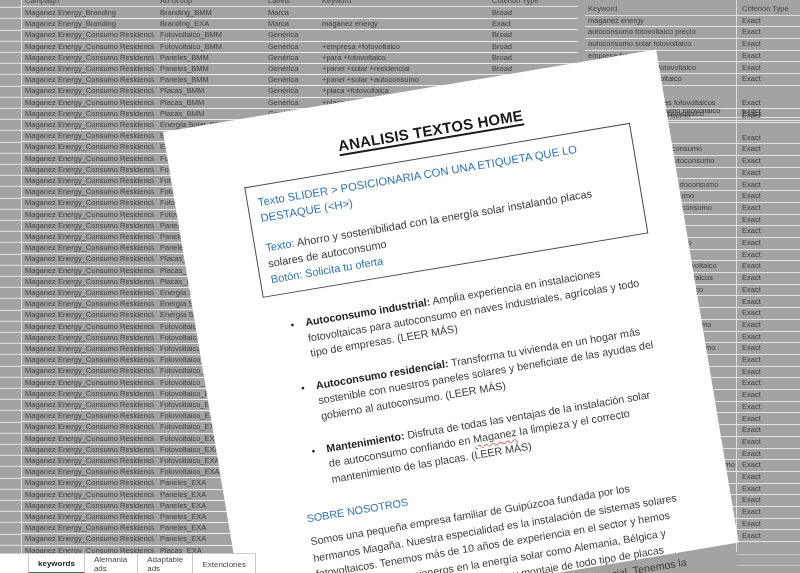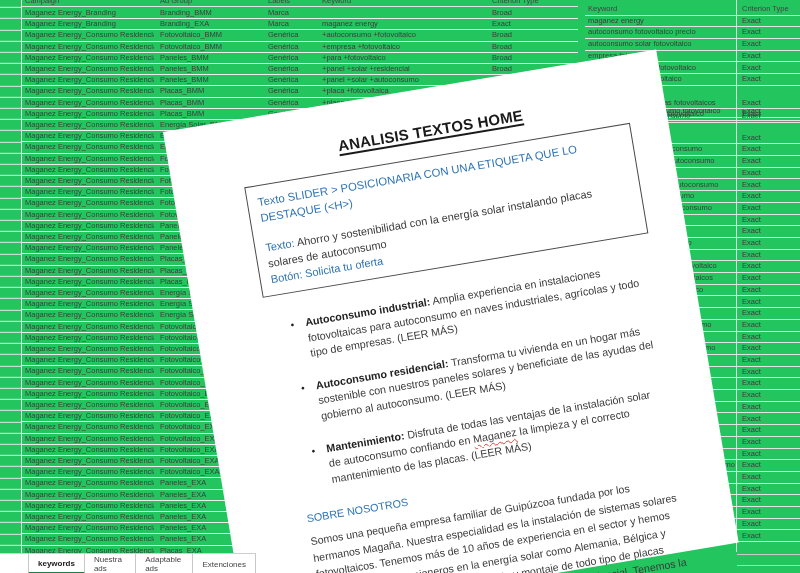--- a/index.html
+++ b/index.html
@@ -1,18 +1,18 @@
 <!DOCTYPE html>
 <html><head>
 <meta charset="utf-8">
 <style>
   html,body{margin:0;padding:0;background:#fff;}
   body{width:800px;height:573px;overflow:hidden;position:relative;
        font-family:"Liberation Sans",sans-serif;}
-  #stage{position:absolute;inset:0;width:800px;height:573px;overflow:hidden;background:#22c55e;}
+  #stage{position:absolute;inset:0;width:800px;height:573px;overflow:hidden;background:#a3a3a3;}
 
   
   #left-sheet{position:absolute;left:0;top:0;width:585px;height:573px;z-index:1;}
   #left-gutter{position:absolute;left:0;top:0;width:21px;height:553px;
     border-right:1px solid #e2e2e2;
     background-image:repeating-linear-gradient(to bottom,transparent 0 10.2px,#e4e4e4 10.2px 11.2px);
     background-position:0 -3.2px;}
   .ls-row{position:absolute;left:22px;width:556px;height:11.2px;box-sizing:border-box;
     border-bottom:1px solid #ececec;font-size:7.5px;line-height:10.5px;color:#3d3d3d;white-space:nowrap;}
   .ls-row.header{border-bottom:1px solid #e2e2e2;color:#444;}
@@ -84,21 +84,20 @@
         <div class="ls-cell c-campaign">Maganez Energy_Branding</div>
         <div class="ls-cell c-adgroup">Branding_EXA</div>
         <div class="ls-cell c-labels">Marca</div>
         <div class="ls-cell c-keyword">maganez energy</div>
         <div class="ls-cell c-criterion">Exact</div>
       </div>
       <div class="ls-row" style="top: 30.4px;">
         <div class="ls-cell c-campaign">Maganez Energy_Consumo Residencial</div>
         <div class="ls-cell c-adgroup">Fotovoltaico_BMM</div>
         <div class="ls-cell c-labels">Genérica</div>
-        <div class="ls-cell c-keyword">+autoconsumo +fotovoltaico</div>
         <div class="ls-cell c-criterion">Broad</div>
       </div>
       <div class="ls-row" style="top: 41.6px;">
         <div class="ls-cell c-campaign">Maganez Energy_Consumo Residencial</div>
         <div class="ls-cell c-adgroup">Fotovoltaico_BMM</div>
         <div class="ls-cell c-labels">Genérica</div>
         <div class="ls-cell c-keyword">+empresa +fotovoltaico</div>
         <div class="ls-cell c-criterion">Broad</div>
       </div>
       <div class="ls-row" style="top: 52.8px;">
@@ -621,18 +620,18 @@
       <li><b>Autoconsumo industrial:</b><span> Amplia experiencia en instalaciones fotovoltaicas para autoconsumo en naves industriales, agrícolas y todo tipo de empresas. (LEER MÁS)</span></li>
       <li><b>Autoconsumo residencial:</b><span> Transforma tu vivienda en un hogar más sostenible con nuestros paneles solares y beneficiate de las ayudas del gobierno al autoconsumo. (LEER MÁS)</span></li>
       <li><b>Mantenimiento:</b><span> Disfruta de todas las ventajas de la instalación solar de autoconsumo confiando en </span><span class="squiggle">Maganez</span><span> la limpieza y el correcto mantenimiento de las placas. (LEER MÁS)</span></li>
     </ul>
     <div id="doc-about-h" class="blue">SOBRE NOSOTROS</div>
     <div id="doc-about">Somos una pequeña empresa familiar de Guipúzcoa fundada por los hermanos Magaña. Nuestra especialidad es la instalación de sistemas solares fotovoltaicos. Tenemos más de 10 años de experiencia en el sector y hemos trabajado en países pioneros en la energía solar como Alemania, Bélgica y Francia. Somos profesionales del diseño y montaje de todo tipo de placas solares para autoabastecimiento tanto industrial como residencial. Tenemos la formación y la experiencia necesaria para desarrollar cualquier instalación y su mantenimiento, garantizando la mayor eficiencia posible. (LEER</div>
   </div>
 
   <div id="tab-bar">
     <div class="sheet-tab first active">keywords</div>
-    <div class="sheet-tab">Nuestra ads</div>
+    <div class="sheet-tab">Alemania ads</div>
     <div class="sheet-tab">Adaptable ads</div>
     <div class="sheet-tab">Extenciones</div>
   </div>
 
 </div>
 
 </body></html>

